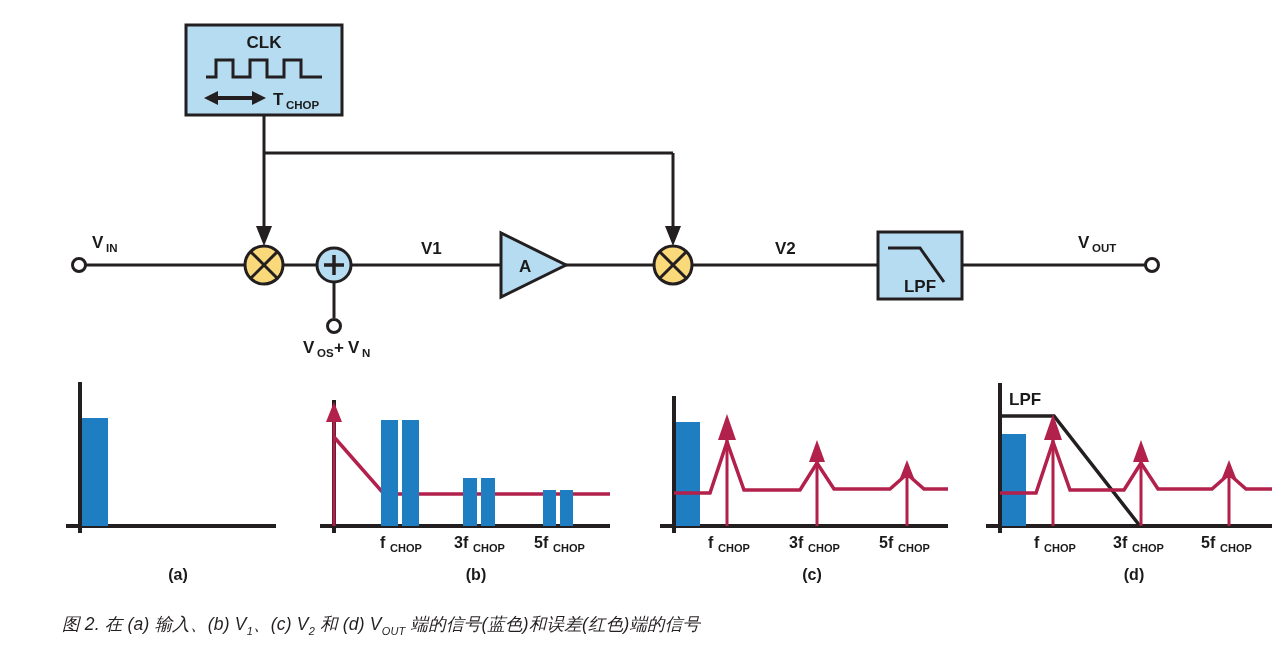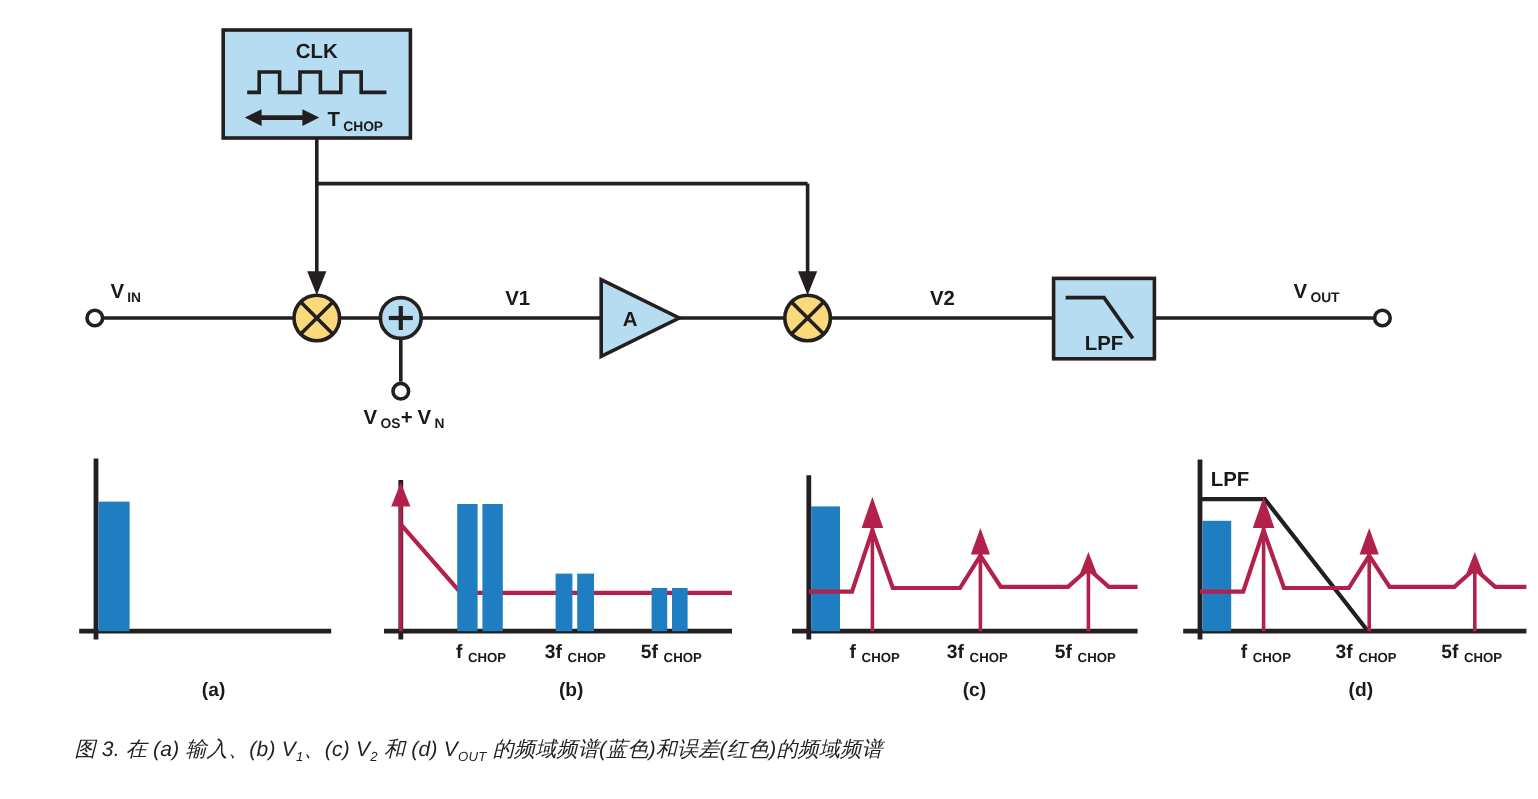--- a/index.html
+++ b/index.html
@@ -239,15 +239,15 @@
     <text class="tick" x="1113" y="548">3f</text>
     <text class="tick-sub" x="1132" y="552">CHOP</text>
     <text class="tick" x="1201" y="548">5f</text>
     <text class="tick-sub" x="1220" y="552">CHOP</text>
 
     <text class="panel-lbl" x="1134" y="580" text-anchor="middle">(d)</text>
   </g>
 
 </svg>
 
-<div class="caption-text"><span>图 3. 在 (a) 输入、(b) V</span><sub>1</sub><span>、(c) V</span><sub>2</sub><span> 和 (d) V</span><sub>OUT</sub><span> 的频域频谱(蓝色)和误差(红色)的频域频谱</span></div>
+<div class="caption-text"><span>图 2. 在 (a) 输入、(b) V</span><sub>1</sub><span>、(c) V</span><sub>2</sub><span> 和 (d) V</span><sub>OUT</sub><span> 端的信号(蓝色)和误差(红色)端的信号</span></div>
 
 </div>
 
 </body></html>

